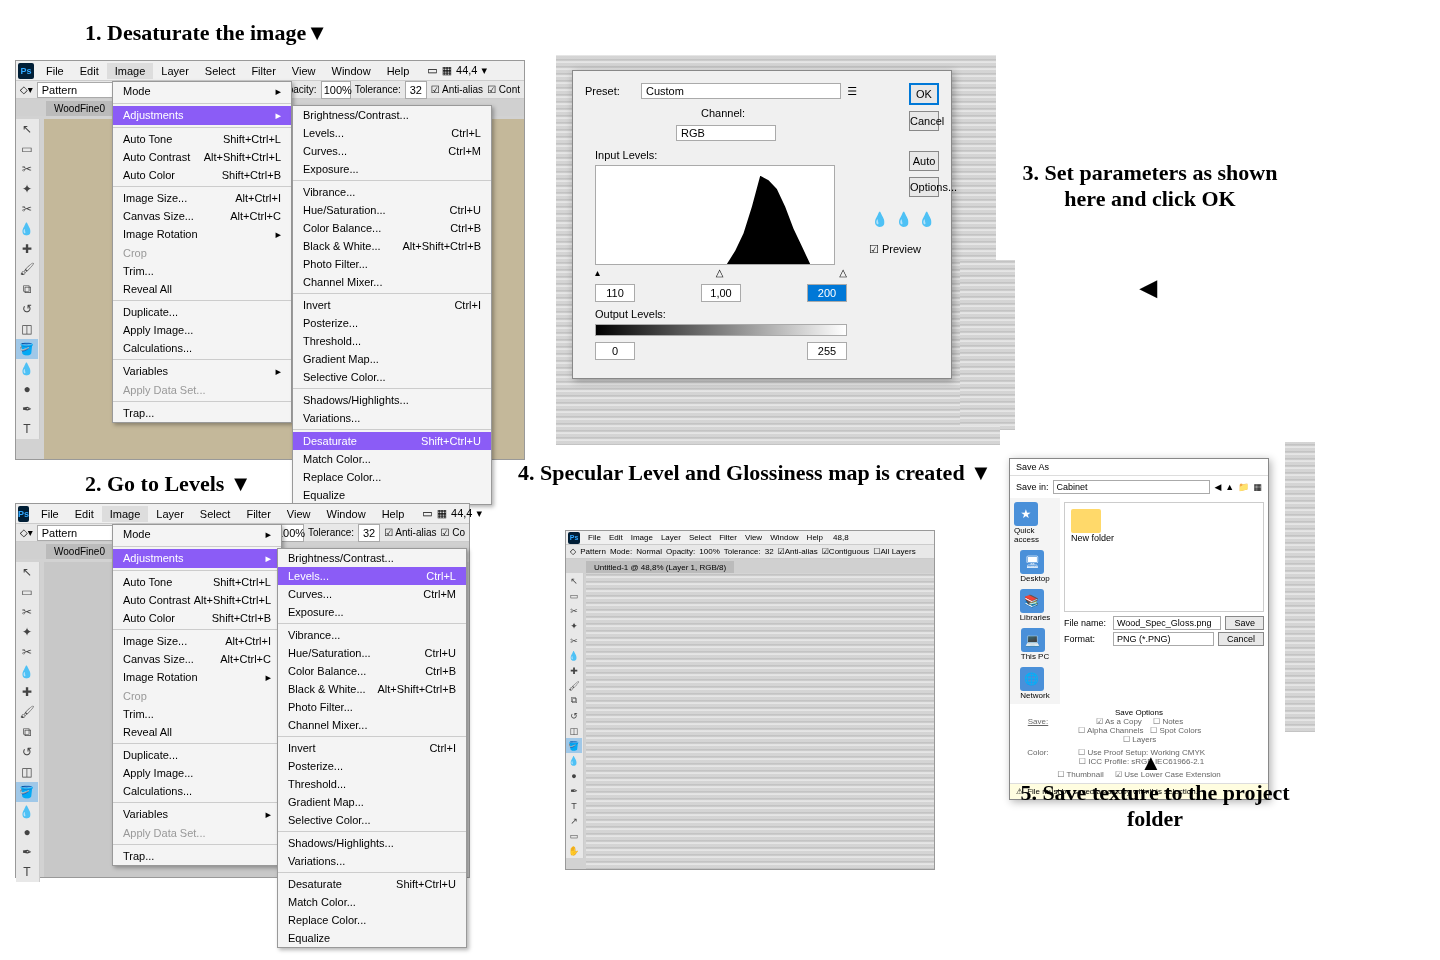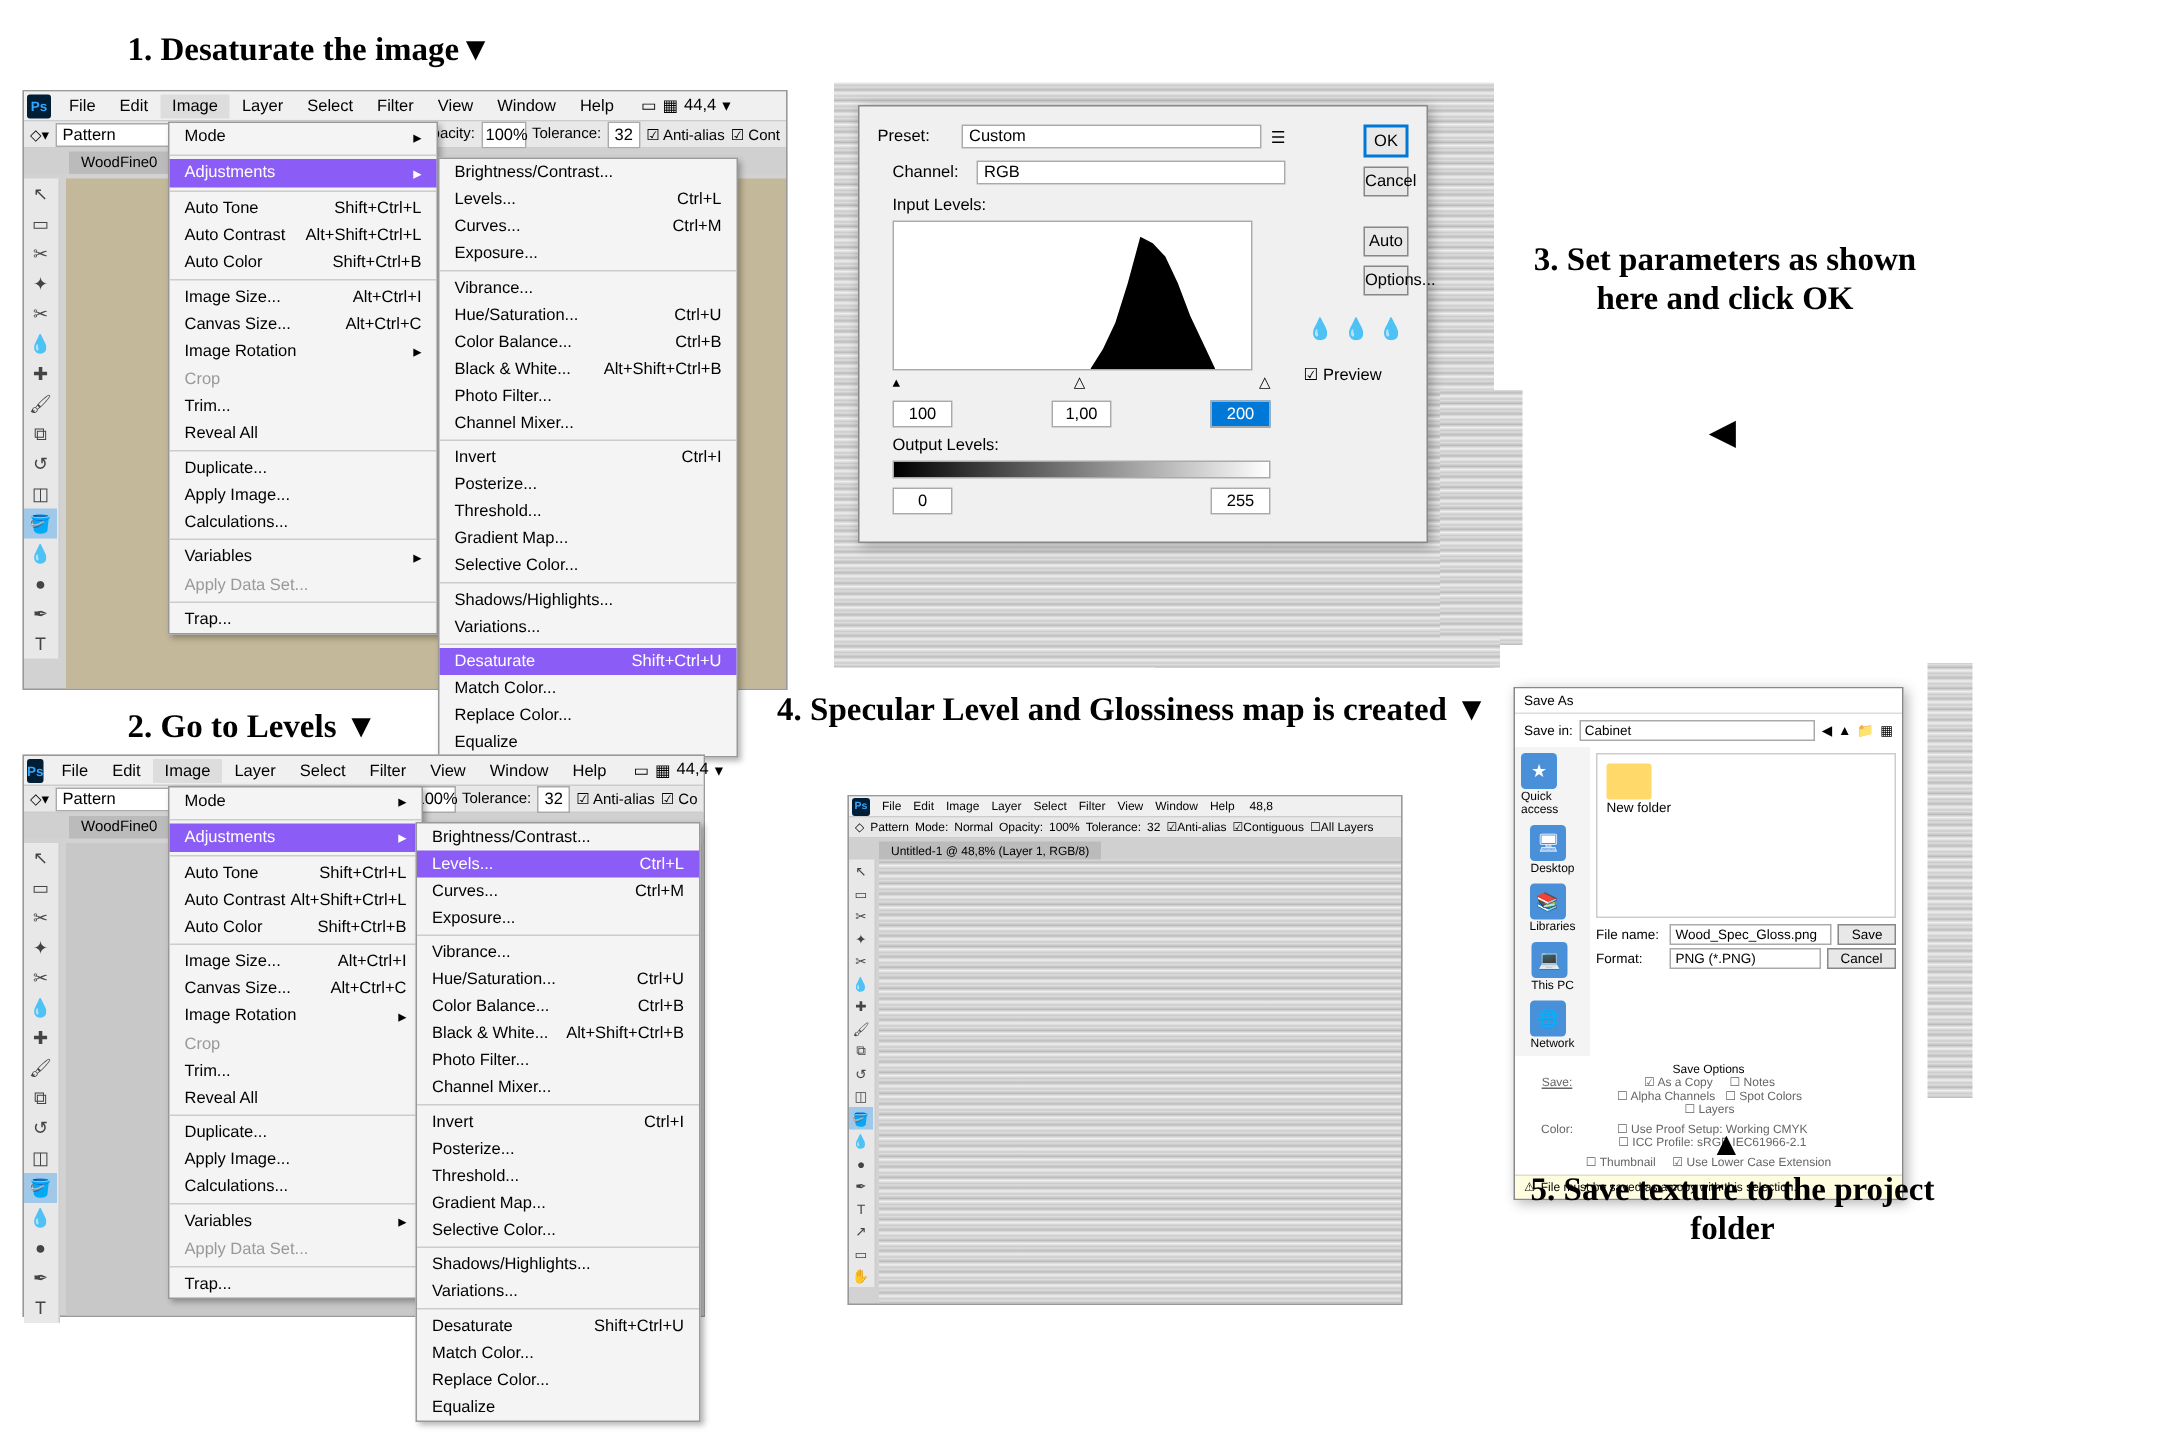--- a/index.html
+++ b/index.html
@@ -475,35 +475,35 @@
 <div class="wood-texture" style="position:absolute; left:556px; top:55px; width:440px; height:390px;"></div>
 
 <div class="levels-dialog" style="left:572px; top:70px; width:380px;">
   <div class="levels-body">
     <div class="levels-left">
       <div class="lv-row">
         <span class="lv-label">Preset:</span>
         <span class="lv-select" style="width:170px;">Custom</span>
         <span>☰</span>
       </div>
-      <div class="lv-row" style="margin-left:10px;">
+      <div class="lv-row" style="margin-left:10px;flex-direction:column;">
         <span class="lv-label">Channel:</span>
         <span class="lv-select" style="width:100px;">RGB</span>
       </div>
       <div style="margin-left:10px; margin-bottom:4px;">Input Levels:</div>
       <div class="histogram">
         <div class="hist-peak"></div>
       </div>
       <div style="margin:2px 10px; display:flex; justify-content:space-between; font-size:10px;">
         <span>▴</span>
         <span>△</span>
         <span>△</span>
       </div>
       <div class="lv-inputs">
-        <span class="lv-input">100</span>
+        <span class="lv-input">110</span>
         <span class="lv-input">1,00</span>
         <span class="lv-input sel">200</span>
       </div>
       <div style="margin-left:10px; margin-top:6px;">Output Levels:</div>
       <div class="gradient-bar"></div>
       <div class="lv-inputs">
         <span class="lv-input">0</span>
         <span class="lv-input">255</span>
       </div>
     </div>

